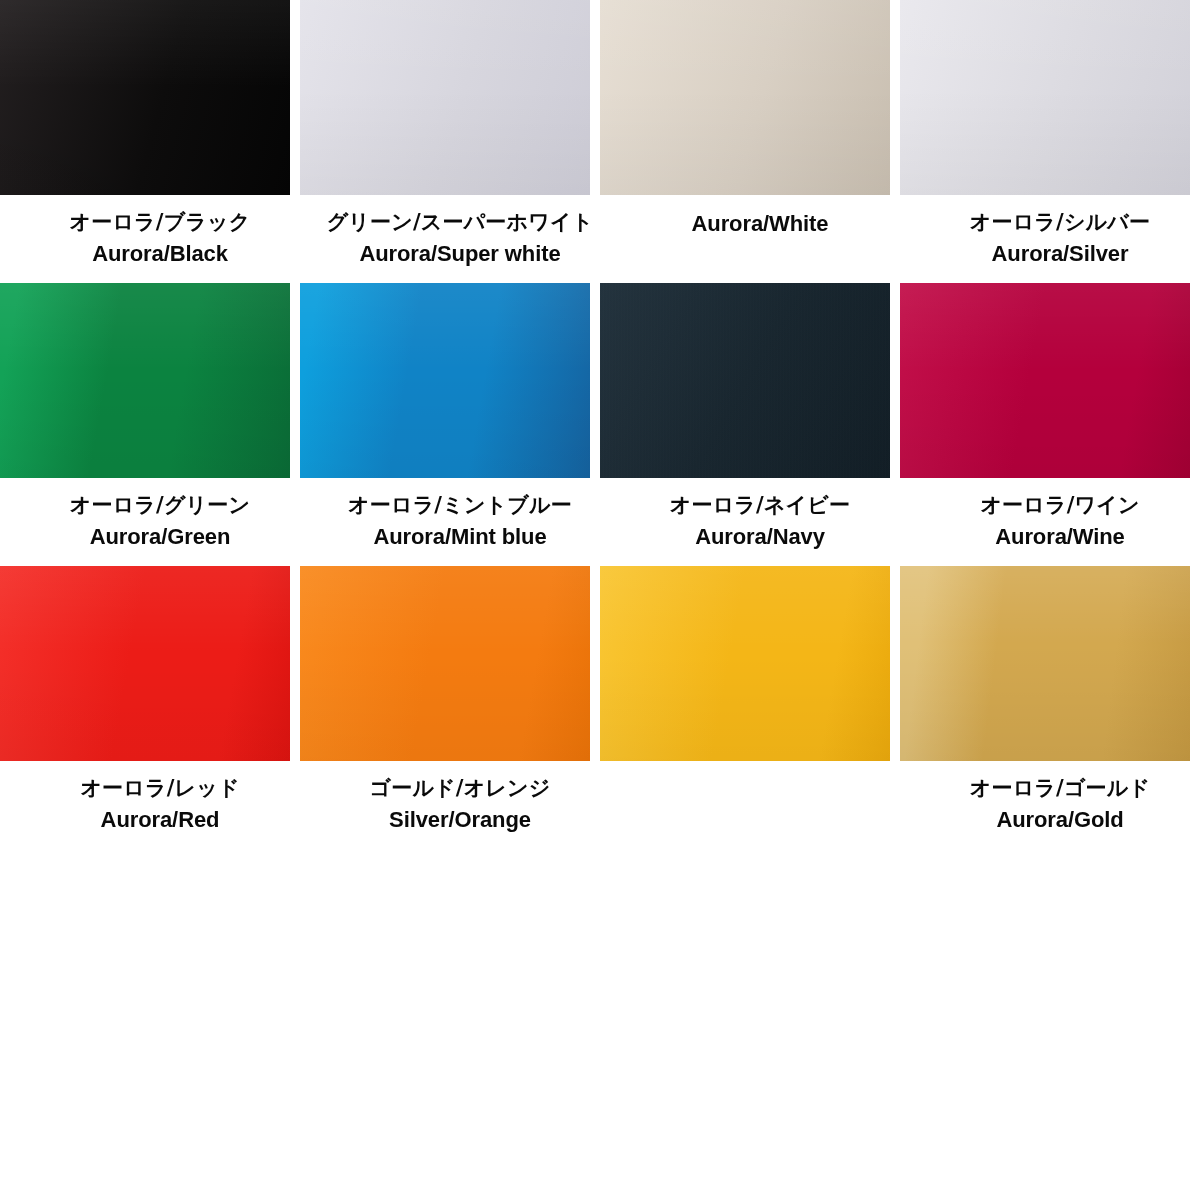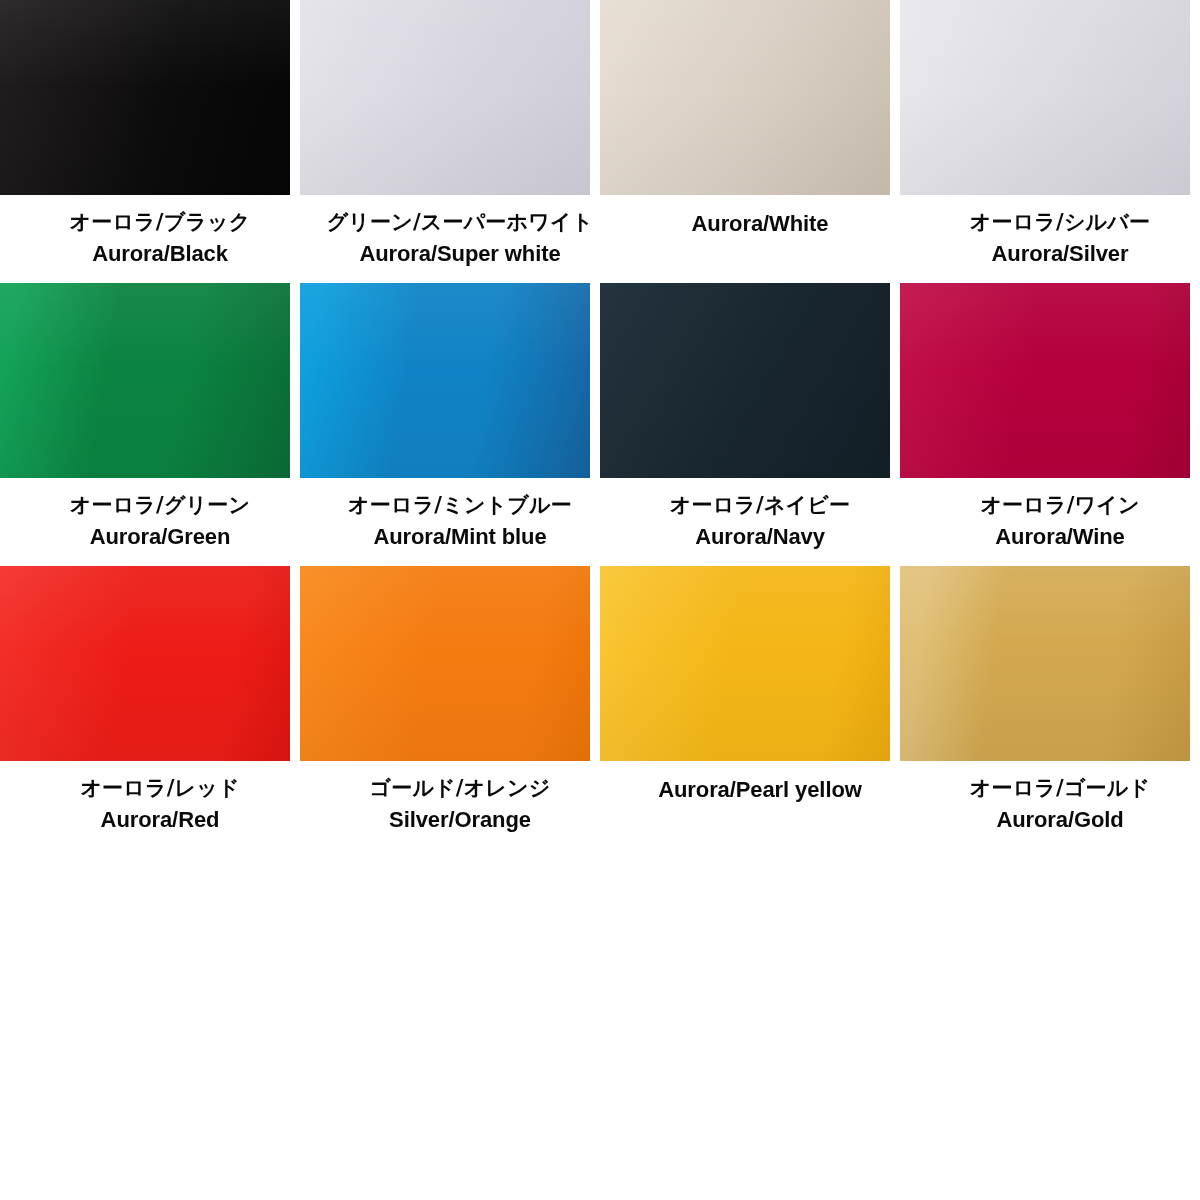--- a/index.html
+++ b/index.html
@@ -179,21 +179,20 @@
         <div class="swatch-labels">
           <div class="label-jp">ゴールド/オレンジ</div>
           <div class="label-en">Silver/Orange</div>
         </div>
       </div>
       <div class="swatch-cell">
         <div class="swatch-chip" style="background: linear-gradient(100deg, rgb(249, 198, 51) 0%, rgb(244, 182, 23) 45%, rgb(244, 182, 23) 78%, rgb(233, 168, 12) 100%);">
           <div class="sheen" style="background: linear-gradient(rgba(255, 255, 255, 0.055) 0%, rgba(255, 255, 255, 0) 45%, rgba(0, 0, 0, 0.035) 100%);"></div>
         </div>
         <div class="swatch-labels">
-          <div class="label-en">Aurora/Pearl yellow</div>
         </div>
       </div>
       <div class="swatch-cell">
         <div class="swatch-chip" style="background: linear-gradient(97deg, rgb(224, 192, 119) 0%, rgb(224, 192, 119) 9%, rgb(211, 168, 79) 34%, rgb(211, 168, 79) 72%, rgb(198, 154, 66) 100%);">
           <div class="sheen" style="background: linear-gradient(rgba(255, 255, 255, 0.1) 0%, rgba(255, 255, 255, 0) 40%, rgba(0, 0, 0, 0.05) 100%);"></div>
         </div>
         <div class="swatch-labels">
           <div class="label-jp">オーロラ/ゴールド</div>
           <div class="label-en">Aurora/Gold</div>
         </div>

